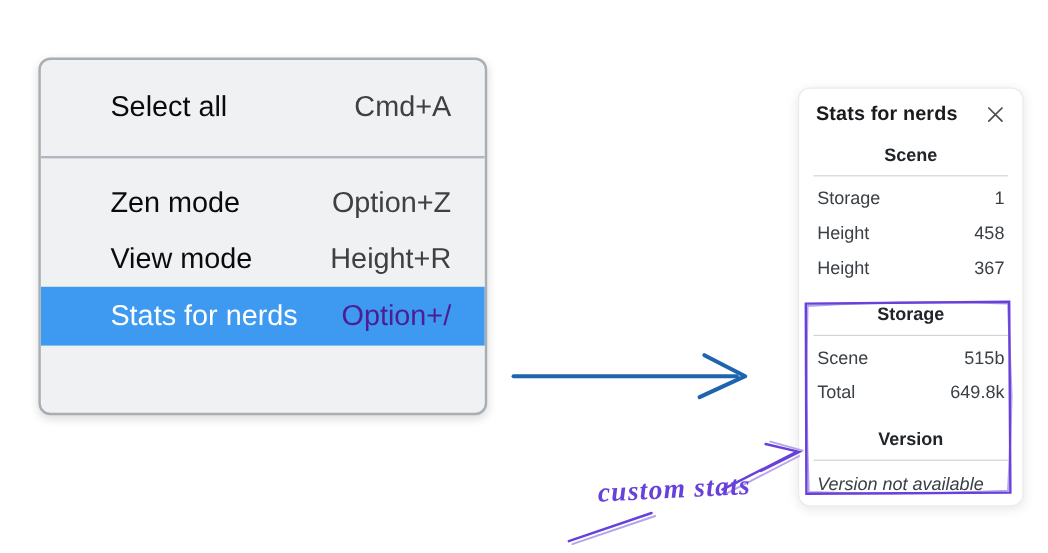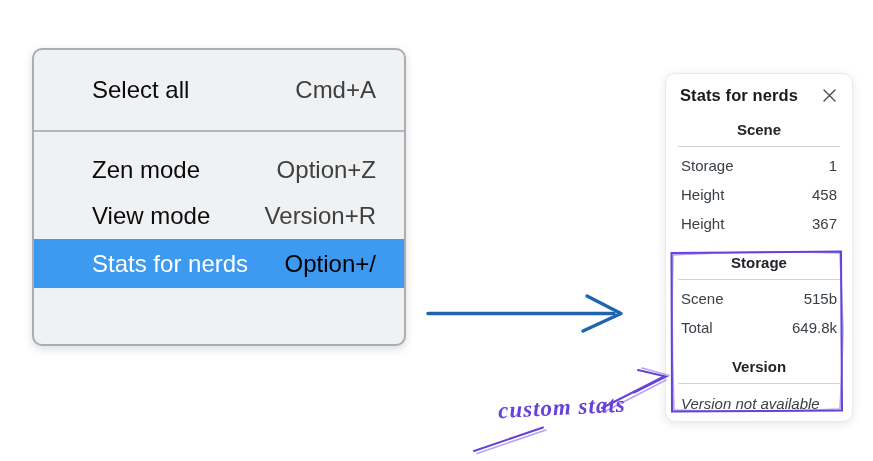--- a/index.html
+++ b/index.html
@@ -24,21 +24,21 @@
   .menu-row .menu-shortcut{color:#404040;}
   .row-first{height:80px;}
   .menu-divider{height:2px;background:#b2b7bd;width:100%;}
   .menu-section2{padding-top:16px;}
   .row-mid{height:44px;}
   .row-mid2{height:47px;}
   .row-selected{
     height:49px;background:var(--highlight-blue,#3d9af0);
     color:#ffffff;
   }
-  .row-selected .menu-shortcut{color:#000000;}
+  .row-selected .menu-shortcut{color:#4c1d95;}
 
   
   .stats-panel{
     position:absolute;left:665px;top:73px;width:188px;height:349px;
     box-sizing:border-box;background:#ffffff;
     border:1px solid #ebebeb;border-radius:10px;
     box-shadow:0 2px 10px rgba(0,0,0,.10);
     padding:12px 12px 0 12px;color:#343a40;
   }
   .stats-header{display:flex;align-items:center;justify-content:space-between;padding:0 2px;}
@@ -79,21 +79,21 @@
       <span class="menu-shortcut">Cmd+A</span>
     </div>
     <div class="menu-divider"></div>
     <div class="menu-section2">
       <div class="menu-row row-mid">
         <span class="menu-label">Zen mode</span>
         <span class="menu-shortcut">Option+Z</span>
       </div>
       <div class="menu-row row-mid2">
         <span class="menu-label">View mode</span>
-        <span class="menu-shortcut">Version+R</span>
+        <span class="menu-shortcut">Height+R</span>
       </div>
       <div class="menu-row row-selected">
         <span class="menu-label">Stats for nerds</span>
         <span class="menu-shortcut">Option+/</span>
       </div>
     </div>
   </div>
 
   <div class="stats-panel">
     <div class="stats-header">

